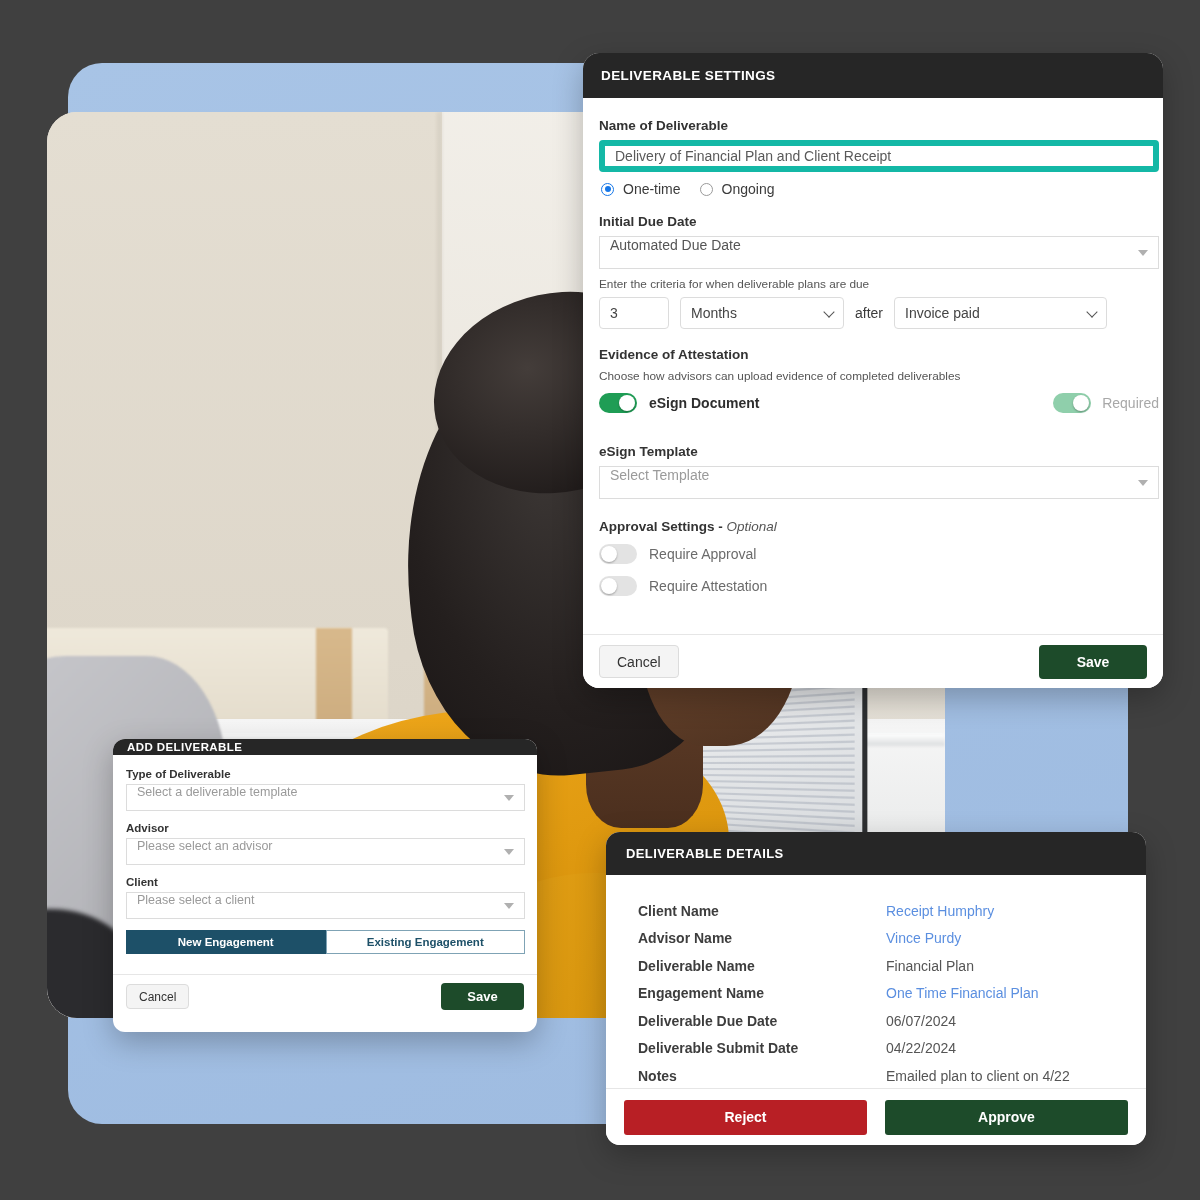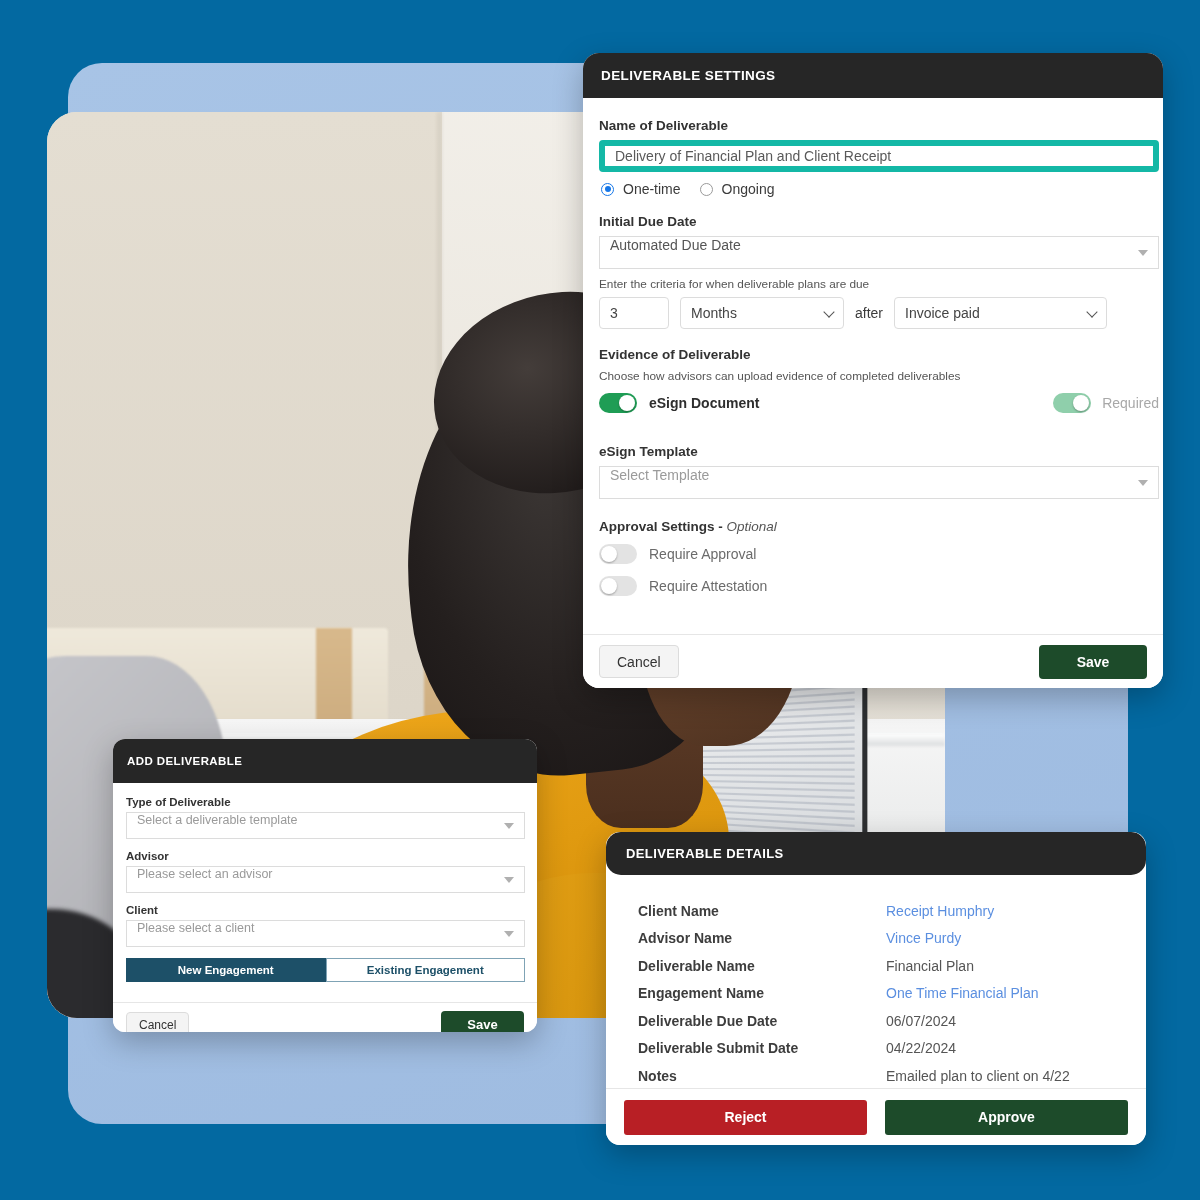--- a/index.html
+++ b/index.html
@@ -2,21 +2,21 @@
 <html><head>
 <meta charset="utf-8">
 <style>
   * { box-sizing: border-box; margin: 0; padding: 0; }
   html, body {
     width: 1200px; height: 1200px;
     background: #000;
     font-family: "Liberation Sans", sans-serif;
     overflow: hidden;
   }
-  #stage { position: relative; width: 1200px; height: 1200px; background: #0369a1; }
+  #stage { position: relative; width: 1200px; height: 1200px; background: #404040; }
 
   
   .blue-card {
     position: absolute; left: 68px; top: 63px;
     width: 1060px; height: 1061px;
     border-radius: 34px;
     background: linear-gradient(160deg, #a8c4e6 0%, #a3c0e4 45%, #9ebbe0 100%);
   }
 
   
@@ -188,40 +188,40 @@
 
   .btn { border-radius:4px; font-size:14px; font-weight:700; display:flex;
          align-items:center; justify-content:center; cursor:pointer; }
   .btn-cancel { background:#f4f4f4; border:1px solid #dcdcdc; color:#333;
                 height:33px; padding:0 17px; font-weight:400; }
   .btn-save { background:#1d4b2a; color:#fff; height:34px; width:108px; }
   .btn-save-sm { background:#1d4b2a; color:#fff; height:27px; width:83px; font-size:13px; }
 
   
   #adddel { left:113px; top:739px; width:424px; height:293px; border-radius:12px; }
-  #adddel .panel-head { height:44px; padding:0 14px; font-size:11.5px; }
+  #adddel .panel-head { height:16px; padding:0 14px; font-size:11.5px; }
   #adddel .panel-body { padding:13px 12px 0 13px; height:219px; }
   #adddel .panel-foot { height:44px; padding:0 13px; }
   #adddel .fld-label { font-size:11.5px; margin-bottom:4px; }
   #adddel .ddl { height:27px; font-size:12.5px; }
   #adddel .fgroup { margin-bottom:11px; }
 
   .segctl { display:flex; width:100%; height:24px; margin-top:3px; }
   .seg { flex:1; display:flex; align-items:center; justify-content:center;
          font-size:11.5px; font-weight:700; cursor:pointer; }
   .seg.active { background:#1d5068; color:#fff; border:1px solid #1d5068; }
   .seg.idle { background:#fff; color:#1d5068; border:1px solid #7fa3b5; }
 
   .btn-cancel-sm { background:#f4f4f4; border:1px solid #dcdcdc; color:#333;
                    height:25px; padding:0 12px; font-size:12px; font-weight:400;
                    border-radius:4px; display:flex; align-items:center; }
 
   
   #details { left:606px; top:832px; width:540px; height:313px; border-radius:14px; }
-  #details .panel-head { height:43px; padding:0 20px; font-size:13px;border-radius:15px; }
+  #details .panel-head { height:43px; padding:0 20px; font-size:13px; }
   #details .panel-body { padding:22px 32px 10px 32px; height:213px; }
   #details .panel-foot { height:57px; padding:0 18px; gap:18px; }
 
   .drow { display:flex; align-items:center; height:27.5px; }
   .dkey { width:248px; font-size:14px; font-weight:700; color:#3d3d3d; }
   .dval { font-size:14px; color:#555; }
   .dval.link { color:#5b8fe0; }
 
   .btn-reject { flex:1; background:#b81f25; color:#fff; height:35px; border-radius:3px;
                 display:flex; align-items:center; justify-content:center;
@@ -305,21 +305,21 @@
           <span>Months</span>
           <span class="chev"></span>
         </div>
         <span class="crit-after">after</span>
         <div class="nsel crit-evt">
           <span>Invoice paid</span>
           <span class="chev"></span>
         </div>
       </div>
 
-      <div class="fld-label" style="margin-top:18px">Evidence of Deliverable</div>
+      <div class="fld-label" style="margin-top:18px">Evidence of Attestation</div>
       <div class="sub-note">Choose how advisors can upload evidence of completed deliverables</div>
 
       <div class="tog-row">
         <span class="toggle on"></span>
         <span class="tog-lbl">eSign Document</span>
         <span class="tog-right">
           <span class="toggle on-muted"></span>
           <span class="tog-lbl">Required</span>
         </span>
       </div>

